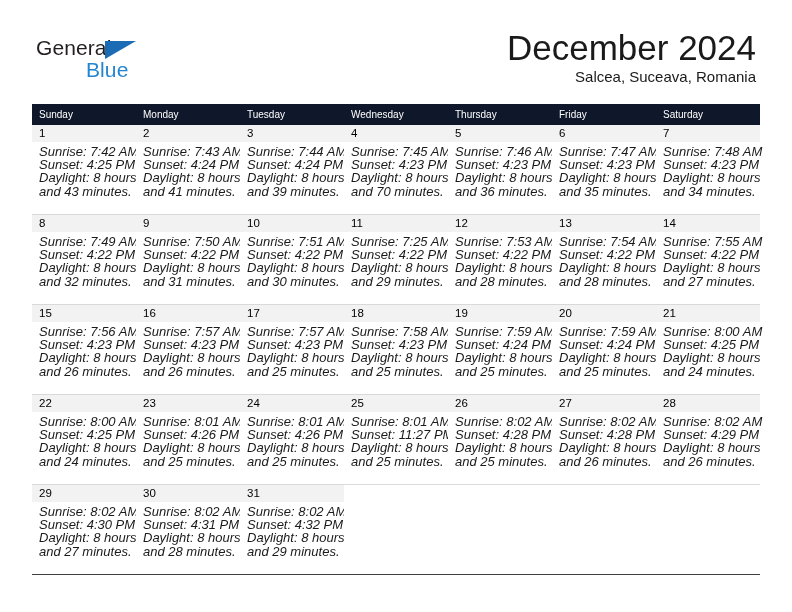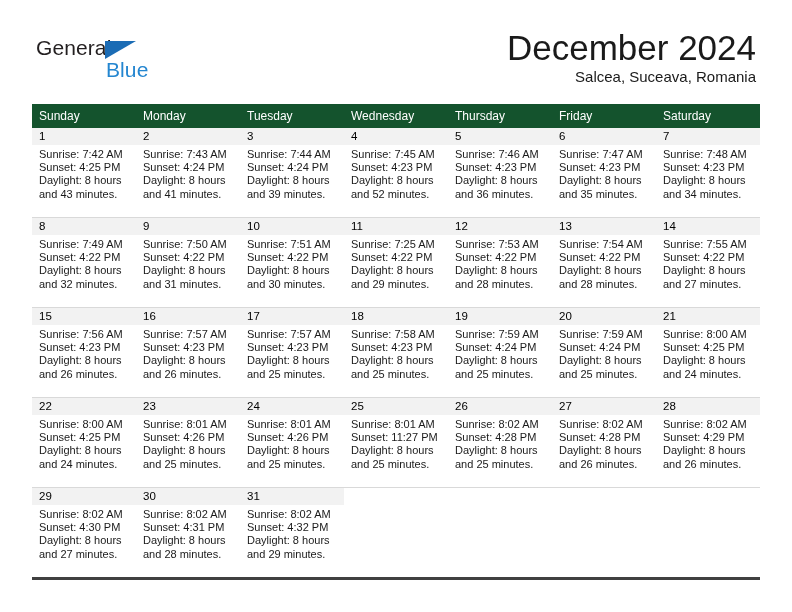--- a/index.html
+++ b/index.html
@@ -52,21 +52,21 @@
     position: absolute;
     left: 69px;
     top: 5px;
     width: 0;
     height: 0;
     border-left: 31px solid #1b6cb5;
     border-bottom: 18px solid transparent;
   }
   .logo-blue {
     position: absolute;
-    left: 70px;
+    left: 50px;
     top: 22px;
     font-size: 21px;
     letter-spacing: 0.1px;
     color: #2486d0;
     font-family: "Liberation Sans", sans-serif;
     text-align: center;
   }
 
   .title-block {
     position: absolute;
@@ -93,23 +93,23 @@
   
   .calendar {
     position: absolute;
     left: 32px;
     top: 104px;
     width: 728px;
     border-collapse: collapse;
     table-layout: fixed;
   }
   .calendar th {
-    background: #14532d;
+    background: #0f172a;
     color: #ffffff;
-    font-size: 12px;
+    font-size: 10px;
     font-weight: normal;
     text-align: left;
     padding: 5px 0 5px 7px;
     height: 21px;
     border: none;
   }
   .calendar td {
     width: 104px;
     vertical-align: top;
     padding: 0;
@@ -128,29 +128,30 @@
     height: 17px;
     line-height: 17px;
     font-size: 11.5px;
     color: #000000;
     padding-left: 7px;
   }
   .cell.empty .daynum { background: #ffffff; }
 
   .info {
     padding: 3px 6px 0 7px;
-    font-size: 11px;
+    font-size: 13px;
     line-height: 13.2px;
     color: #1a1a1a;
+    font-style: italic;
   }
   .info div { white-space: nowrap; }
 
   
   tr.week td { border-bottom: 1px solid #d9d9d9; }
-  tr.week:last-child td { border-bottom: 3px solid #404040; }
+  tr.week:last-child td { border-bottom: 1px solid #404040; }
 </style>
 </head>
 <body>
 
 <div class="page">
 
   <div class="top-bar">
 
     <div class="logo">
       <span class="logo-general">General</span>
@@ -213,21 +214,21 @@
               </div>
             </div>
           </td>
         <td>
             <div class="cell">
               <div class="daynum">4</div>
               <div class="info">
                 <div>Sunrise: 7:45 AM</div>
                 <div>Sunset: 4:23 PM</div>
                 <div>Daylight: 8 hours</div>
-                <div>and 52 minutes.</div>
+                <div>and 70 minutes.</div>
               </div>
             </div>
           </td>
         <td>
             <div class="cell">
               <div class="daynum">5</div>
               <div class="info">
                 <div>Sunrise: 7:46 AM</div>
                 <div>Sunset: 4:23 PM</div>
                 <div>Daylight: 8 hours</div>

